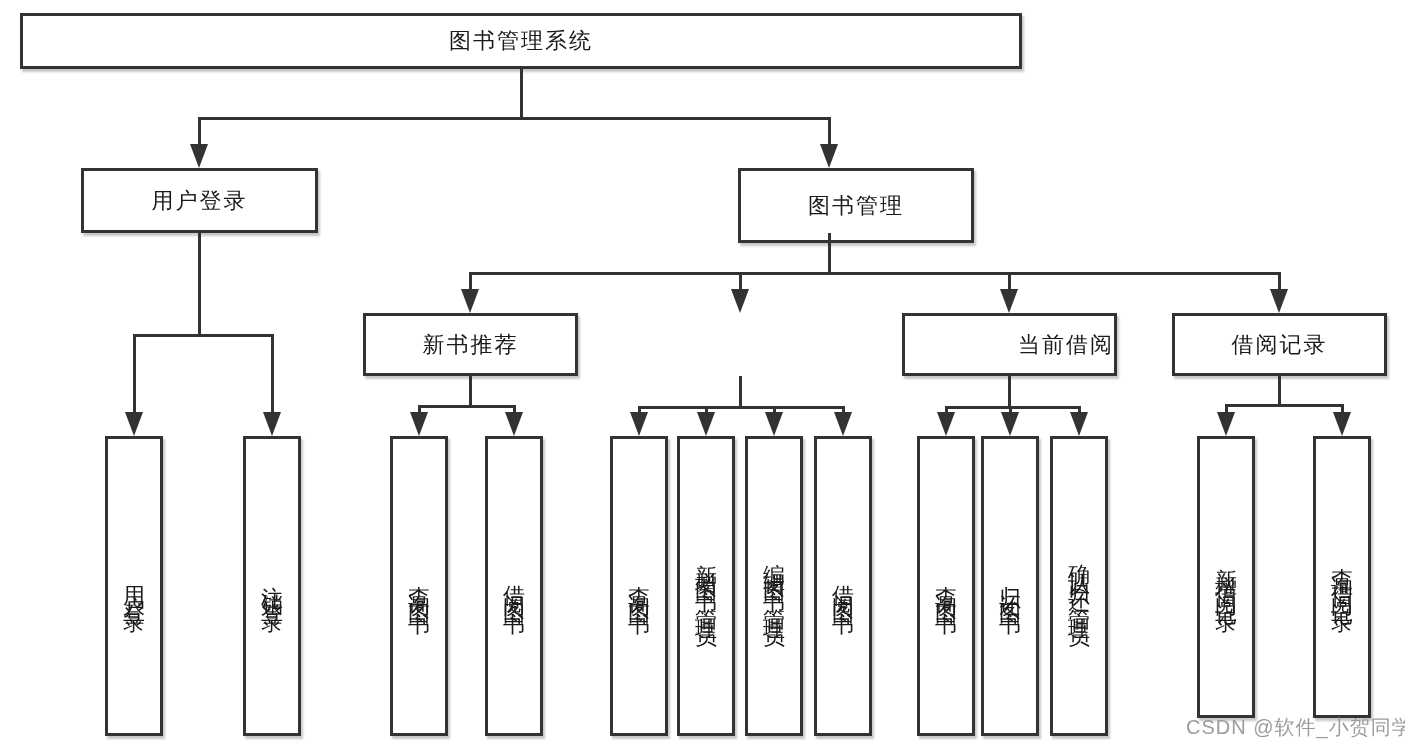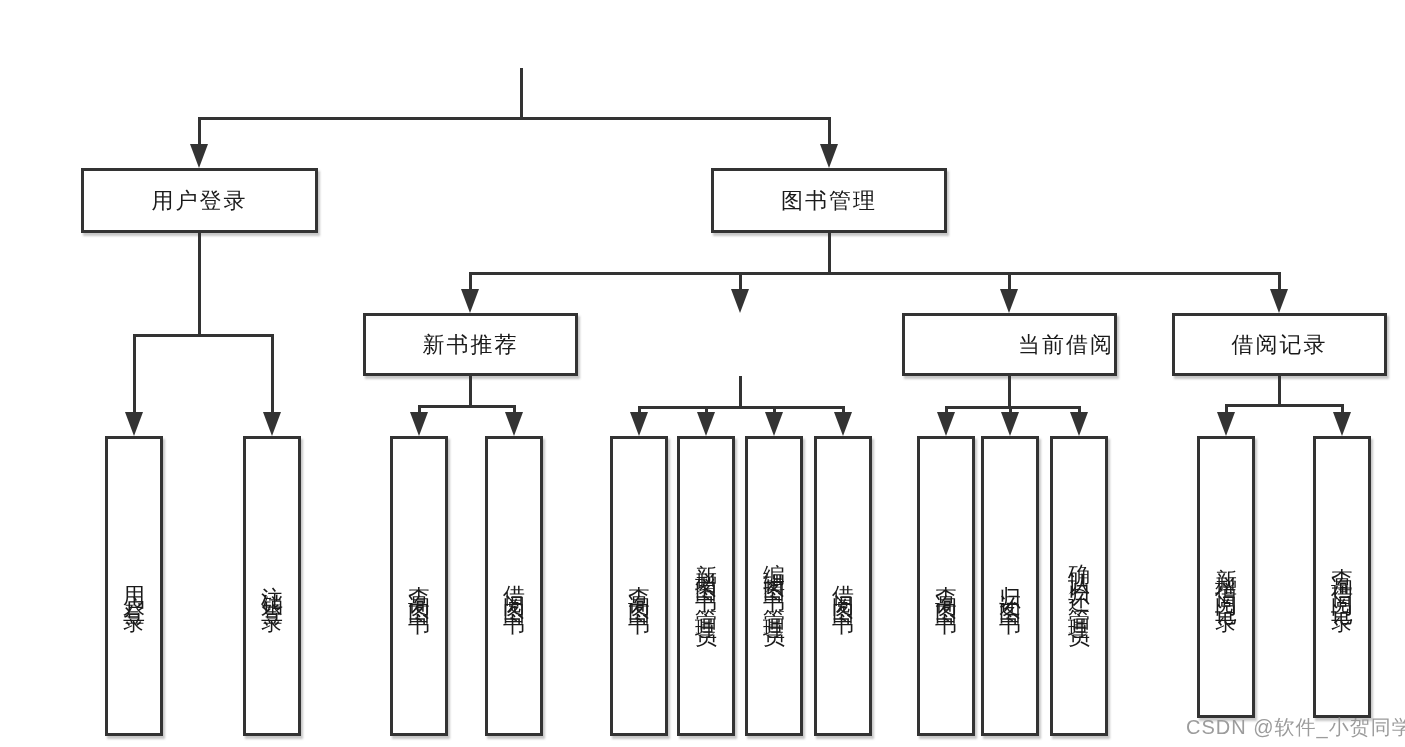--- a/index.html
+++ b/index.html
@@ -60,25 +60,28 @@
     letter-spacing: 1px;
     color: var(--watermark);
     white-space: nowrap;
   }
 </style>
 </head>
 <body>
 
 <div class="canvas">
 
+  <div class="node" style="left:20px; top:13px; width:1002px; height:56px;">
+    <span class="lbl">图书管理系统</span>
+  </div>
 
   <div class="node" style="left:81px; top:168px; width:237px; height:65px;">
     <span class="lbl">用户登录</span>
   </div>
-  <div class="node" style="left:711px; top:168px; width:236px; height:65px;">
+  <div class="node" style="left:738px; top:168px; width:236px; height:75px;">
     <span class="lbl">图书管理</span>
   </div>
 
   <div class="node" style="left:363px; top:313px; width:215px; height:63px;">
     <span class="lbl">新书推荐</span>
   </div>
   <div class="node" style="left:902px; top:313px; width:215px; height:63px;justify-content:flex-end;">
     <span class="lbl">当前借阅</span>
   </div>
   <div class="node" style="left:1172px; top:313px; width:215px; height:63px;">

